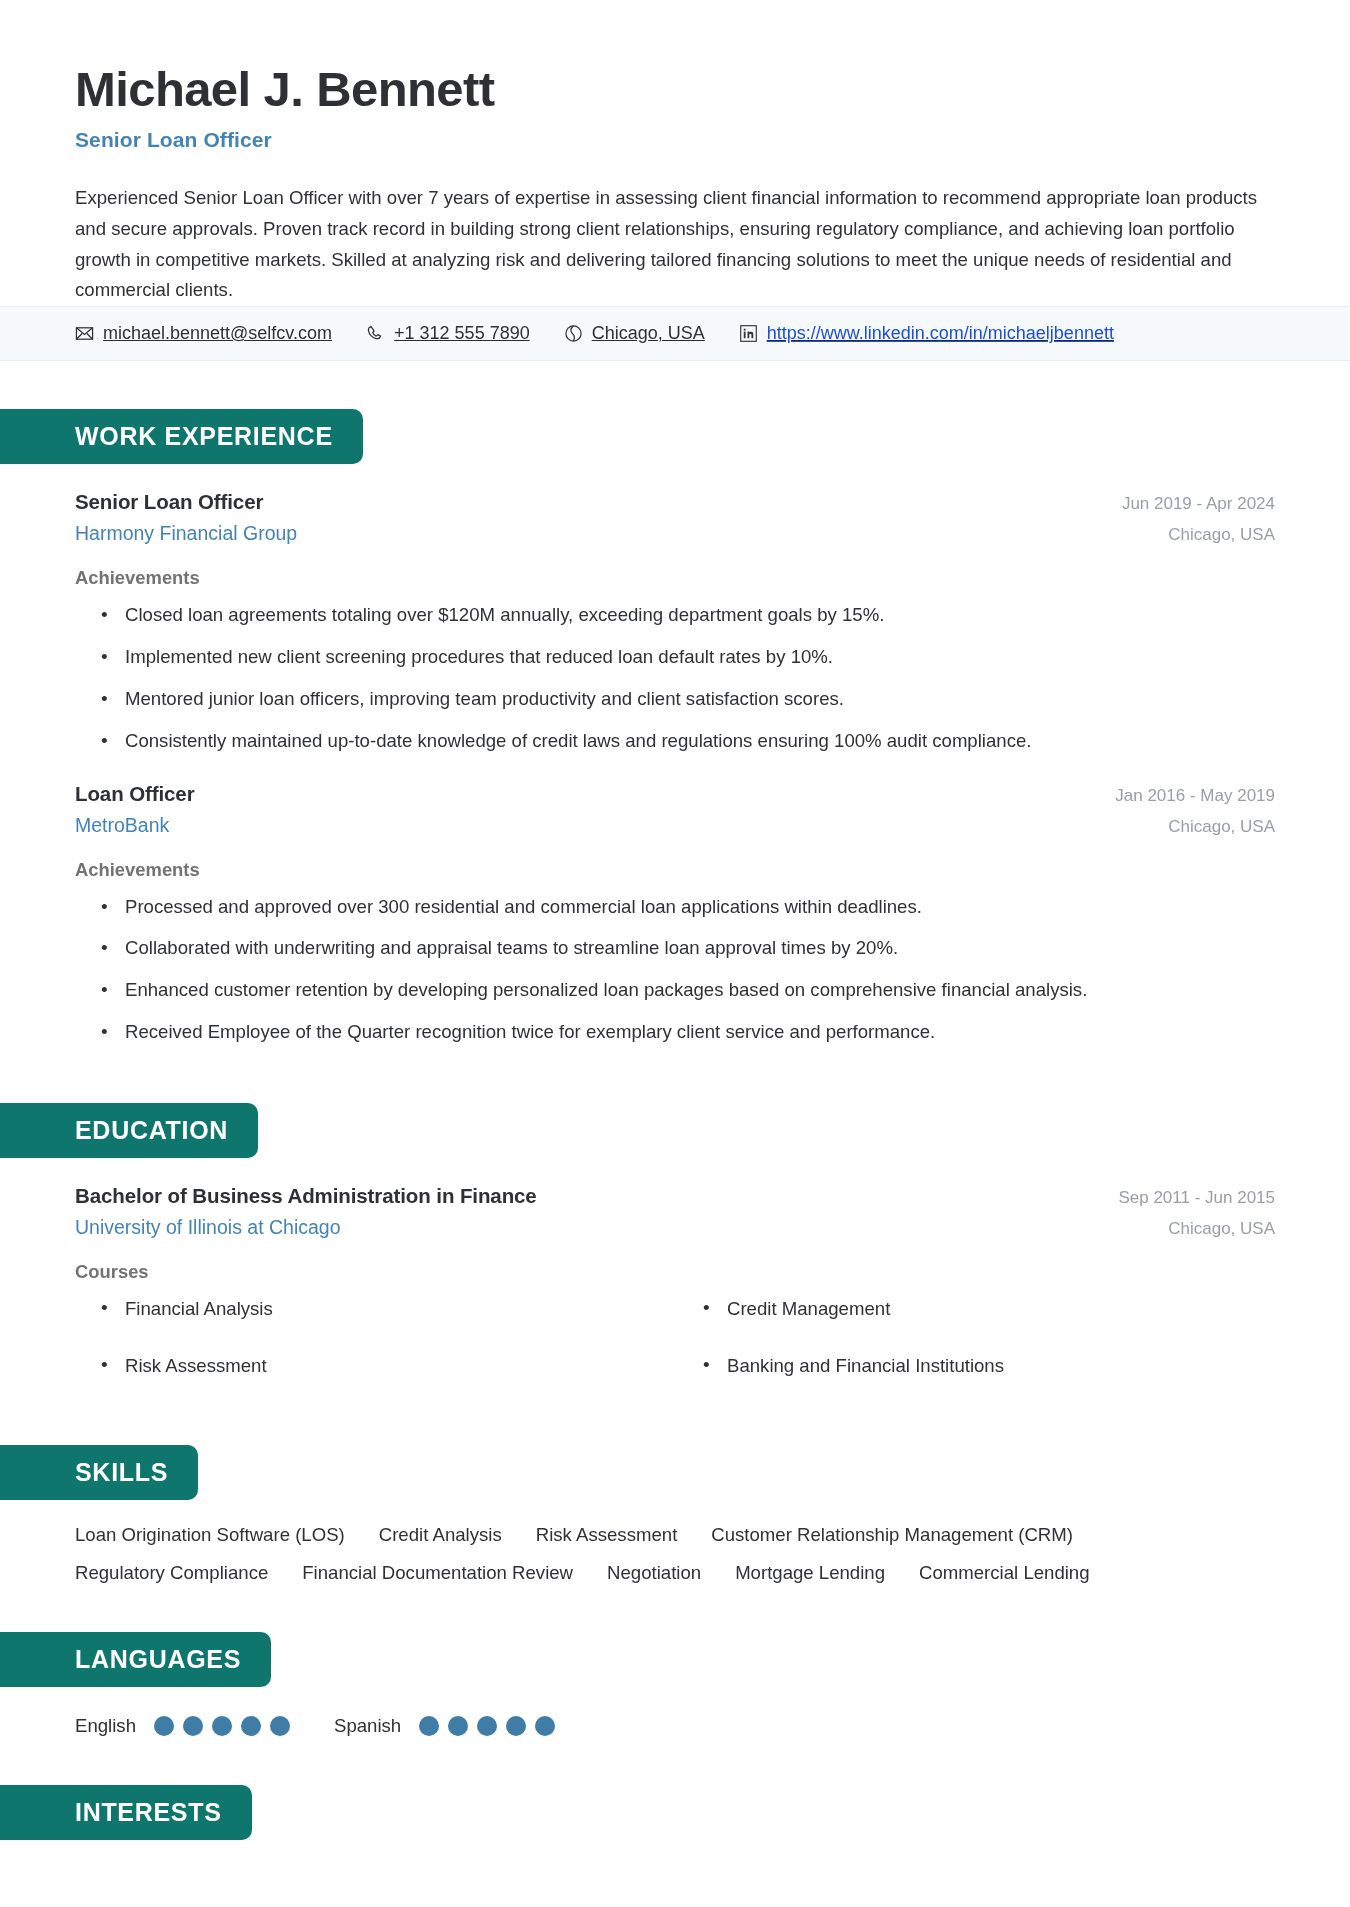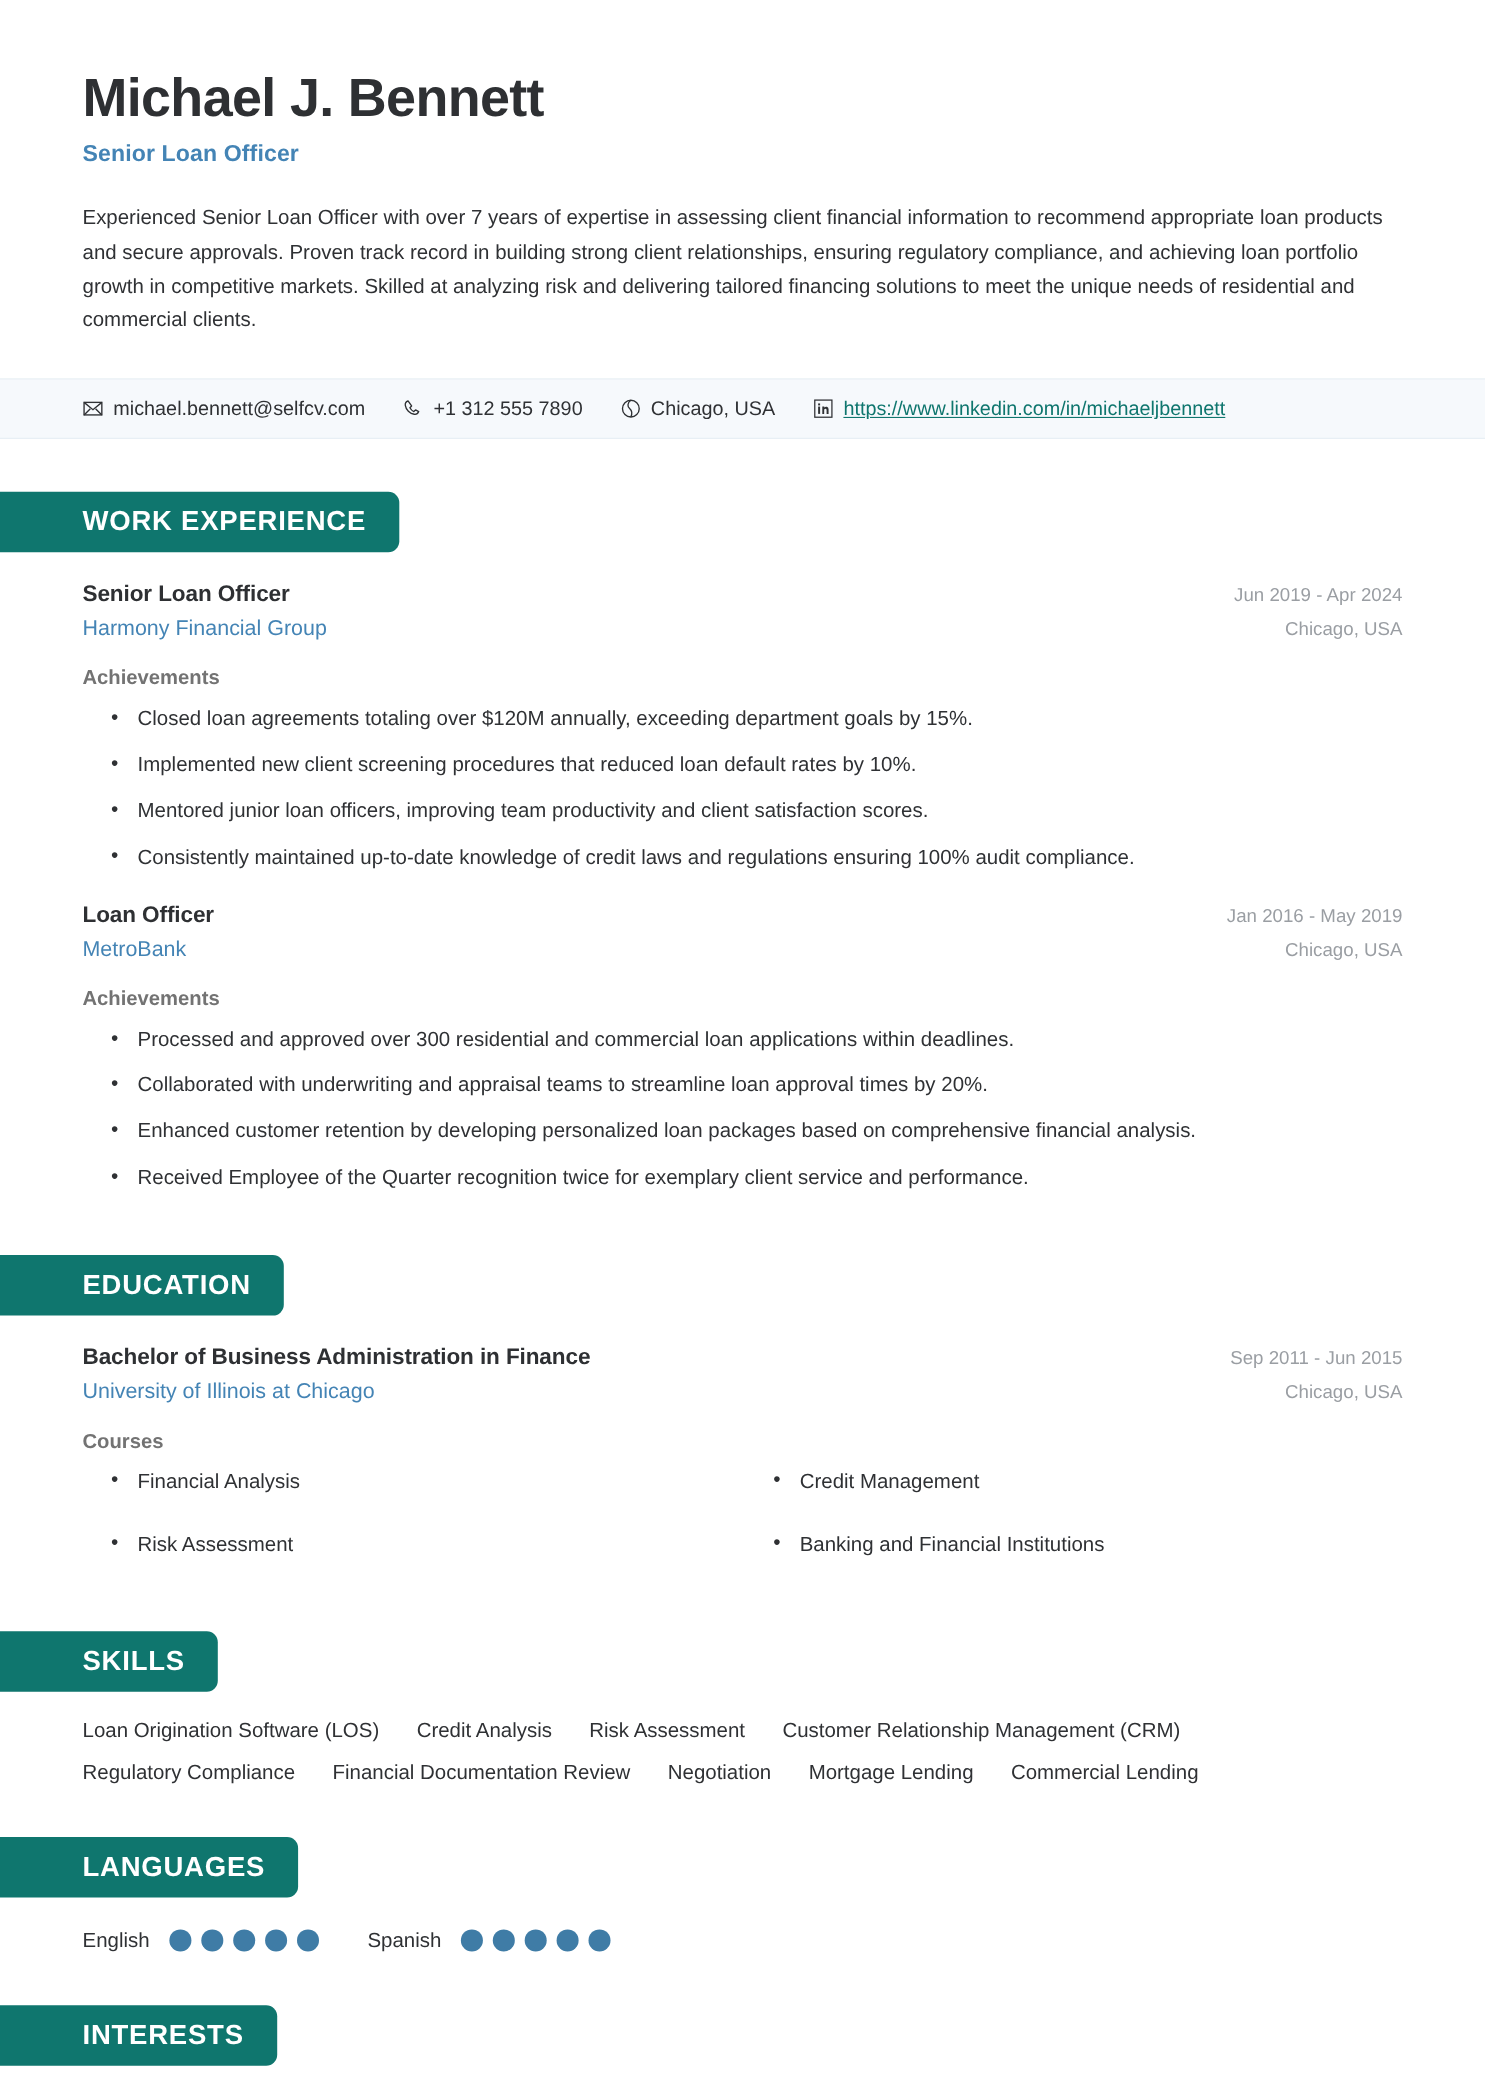--- a/index.html
+++ b/index.html
@@ -40,50 +40,50 @@
     margin-top: 31px;
     font-size: 18.6px;
     line-height: 1.66;
     color: #2f3134;
     max-width: 1190px;
     font-weight: 400;
   }
 
   
   .contact-bar {
-    margin-top: 38px;
     background: #f6f9fc;
     border-top: 1px solid #e7eef4;
     border-bottom: 1px solid #e7eef4;
     padding: 16px 75px;
     display: flex;
     align-items: center;
     gap: 34px;
     flex-wrap: wrap;
+    text-decoration: underline;
   }
   .contact-item {
     display: flex;
     align-items: center;
     gap: 9px;
     font-size: 18px;
     color: #2f3134;
     white-space: nowrap;
   }
   .contact-item .ico {
     display: inline-flex;
     align-items: center;
     justify-content: center;
     width: 19px;
     height: 19px;
     flex: 0 0 19px;
     color: #2f3134;
   }
   .contact-item a,
   .contact-link {
-    color: #0f766e;
+    color: #1d4ed8;
     text-decoration: underline;
     text-underline-offset: 2px;
   }
 
   
   .section { padding: 0 75px; }
   .section-head {
     margin-left: -75px;
     display: inline-block;
     background: #0f766e;

